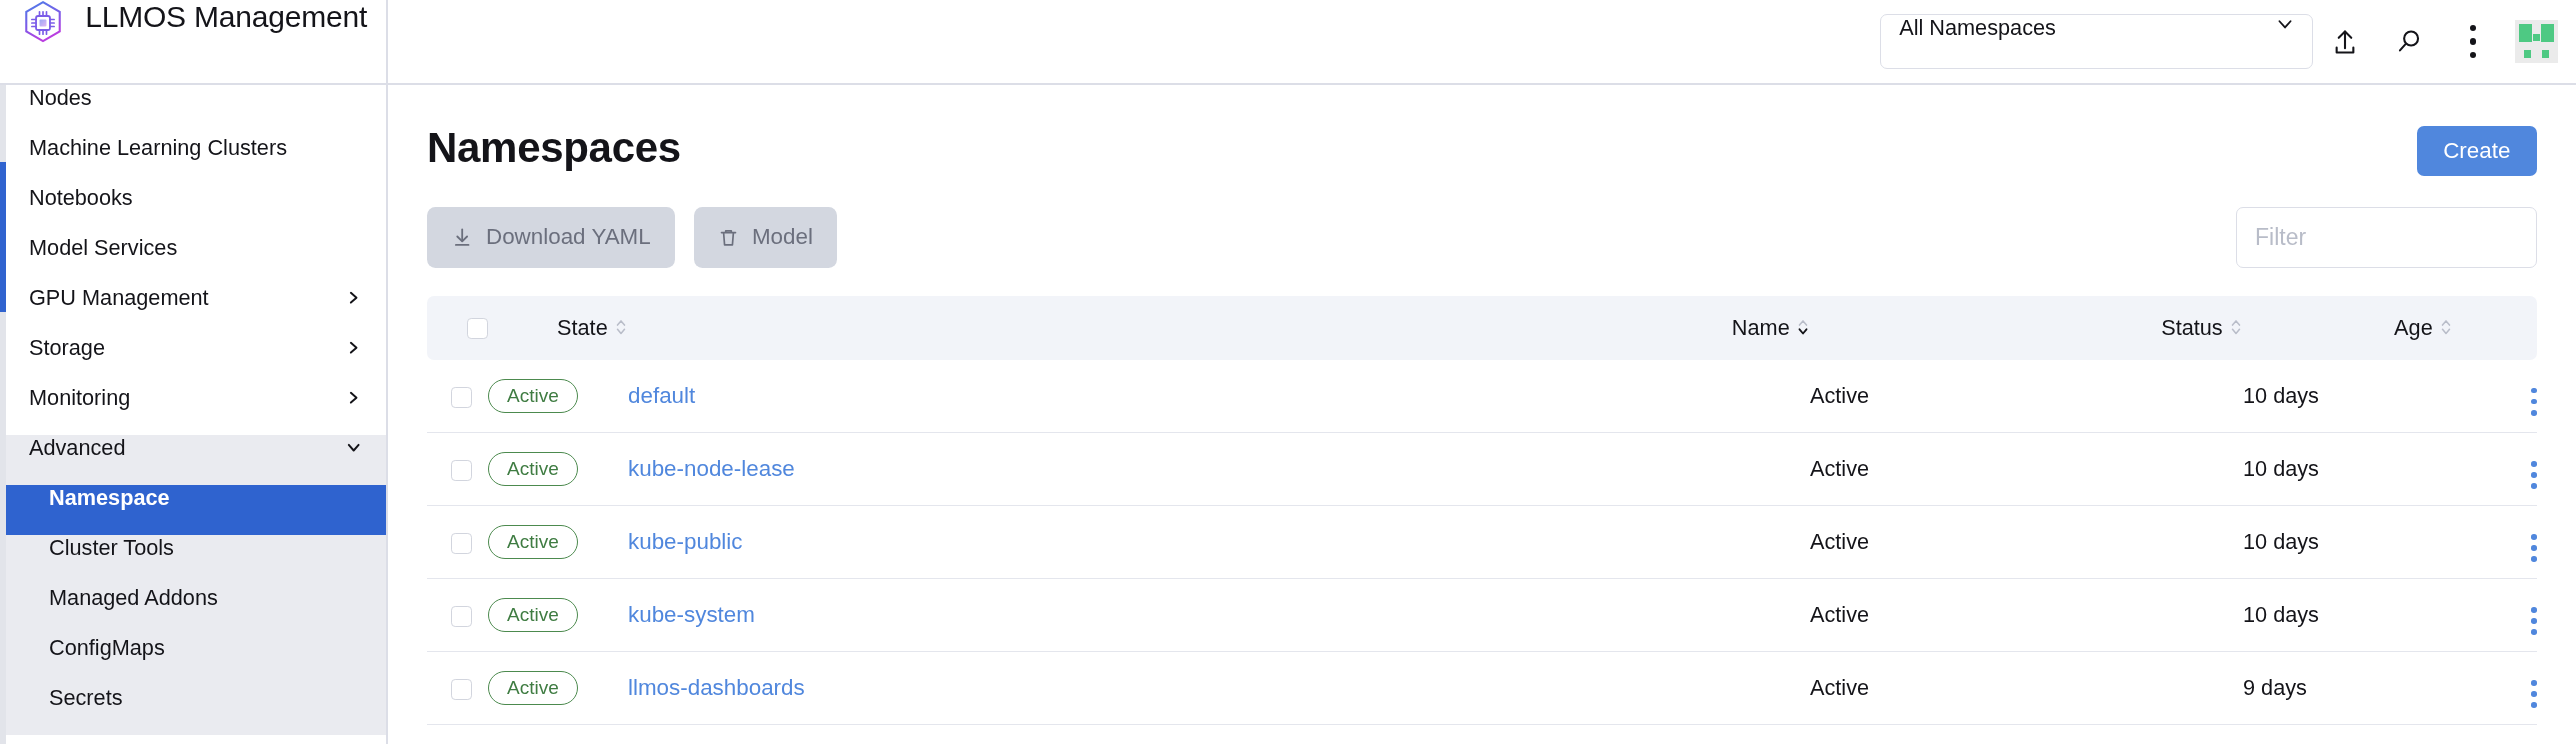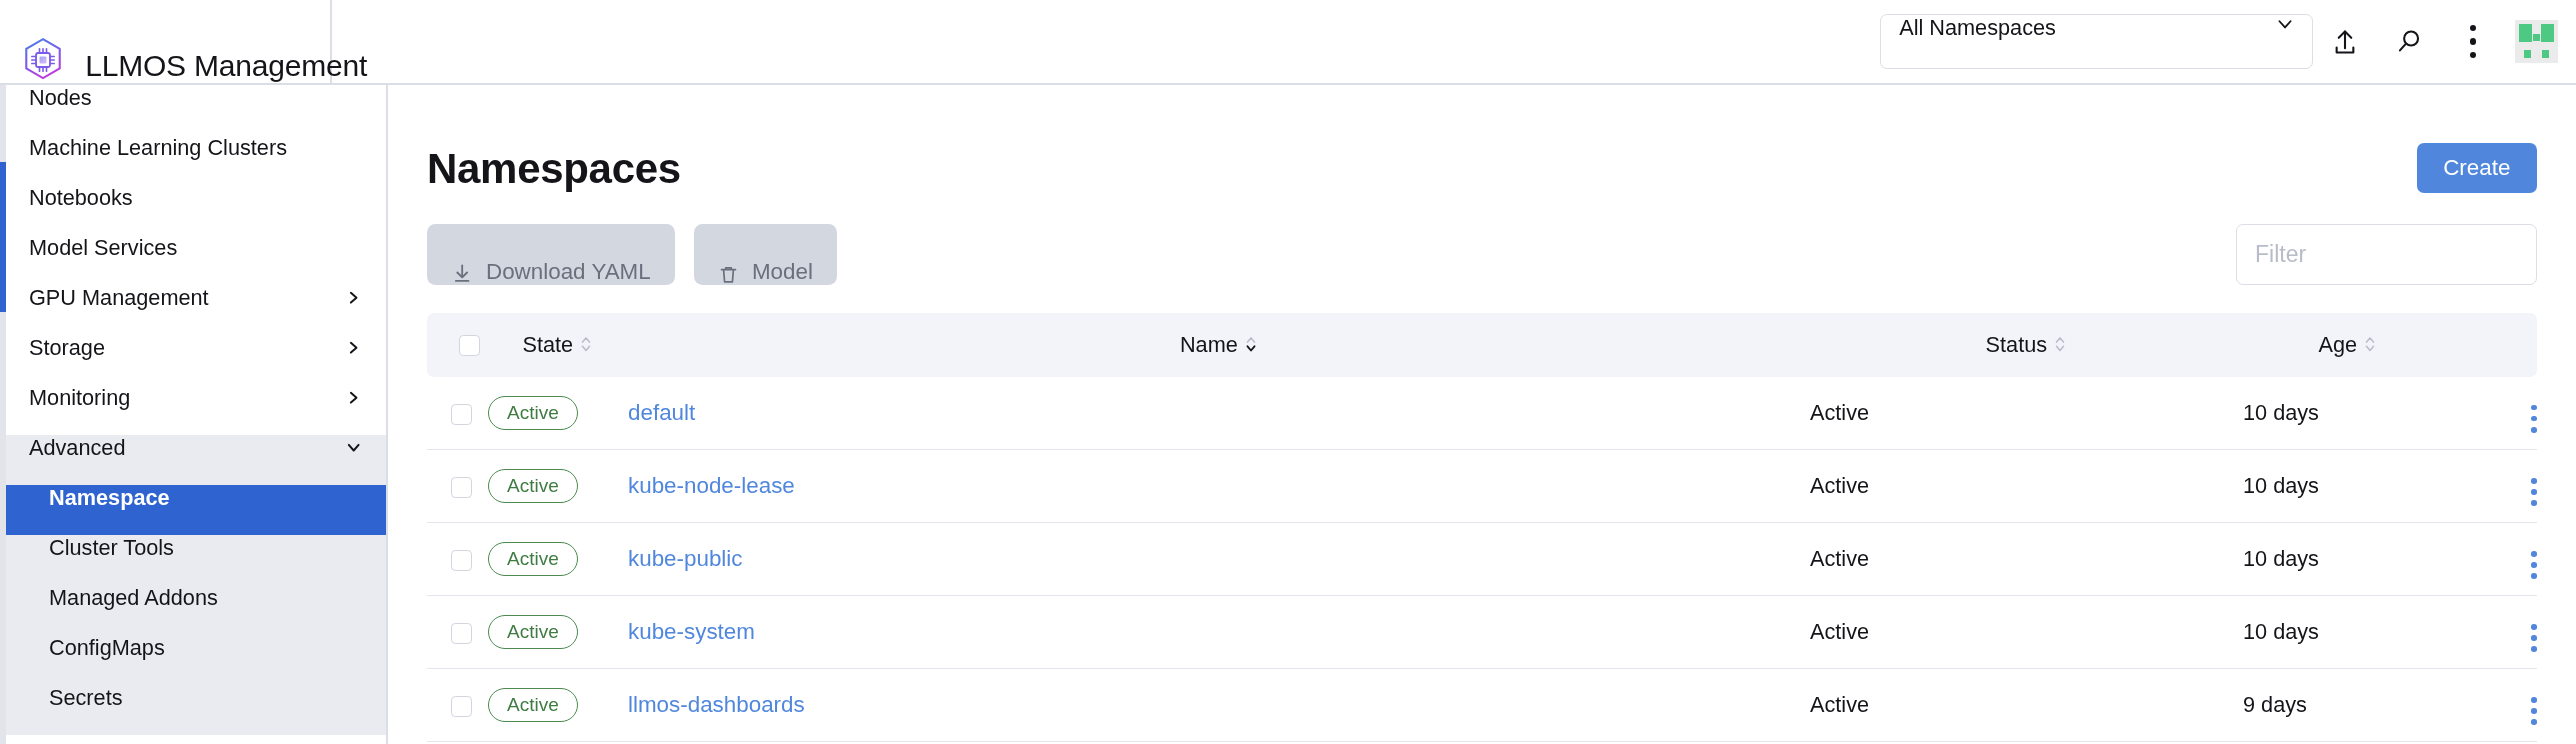--- a/index.html
+++ b/index.html
@@ -25,23 +25,23 @@
     height: 85px;
     min-height: 85px;
     display: flex;
     align-items: center;
     background: #ffffff;
     border-bottom: 2.1px solid #dcdee7;
     position: relative;
   }
   .brand {
     display: flex;
-    align-items: flex-end;
+    align-items: flex-start;
     padding-left: 19.6px;
-    width: 332px;
+    width: 388px;
     height: 100%;
     border-right: 2.1px solid #dcdee7;
   }
   .brand-logo {
     width: 46px;
     height: 46px;
     flex: 0 0 46px;
     display: flex;
     align-items: center;
     justify-content: center;
@@ -162,22 +162,22 @@
   
   .main {
     flex: 1;
     min-width: 0;
     background: #ffffff;
     padding: 0 39px 0 39px;
     overflow: hidden;
   }
   .page-head {
     display: flex;
-    align-items: flex-end;
-    padding-top: 52px;
+    align-items: center;
+    padding-top: 35px;
   }
   .page-title {
     font-size: 42px;
     color: #141419;
     letter-spacing: -0.3px;
   }
   .create-btn {
     margin-left: auto;
     margin-top: 5.6px;
     background: #5087dd;
@@ -192,21 +192,21 @@
     white-space: nowrap;
   }
 
   .toolbar {
     display: flex;
     align-items: center;
     margin-top: 31px;
   }
   .tb-btn {
     display: flex;
-    align-items: flex-end;
+    align-items: center;
     justify-content: center;
     background: #d3d7e0;
     color: #6b6f7d;
     border: none;
     border-radius: 8.4px;
     height: 61px;
     padding: 0 24px;
     font-size: 22.4px;
     font-family: "Liberation Sans", sans-serif;
     margin-right: 19.6px;
@@ -239,21 +239,21 @@
     width: 100%;
     border-collapse: collapse;
     table-layout: fixed;
   }
   .table thead th {
     background: #f2f4f9;
     height: 64px;
     font-size: 21.7px;
     font-weight: normal;
     color: #141419;
-    text-align: center;
+    text-align: right;
     padding: 0;
     vertical-align: middle;
     white-space: nowrap;
   }
   .table thead tr th:first-child { border-top-left-radius: 7px; border-bottom-left-radius: 7px; }
   .table thead tr th:last-child  { border-top-right-radius: 7px; border-bottom-right-radius: 7px; }
 
   .col-check { width: 61px; padding-left: 24px !important; }
   .col-state { width: 140px; }
   .col-name  { width: auto; }

